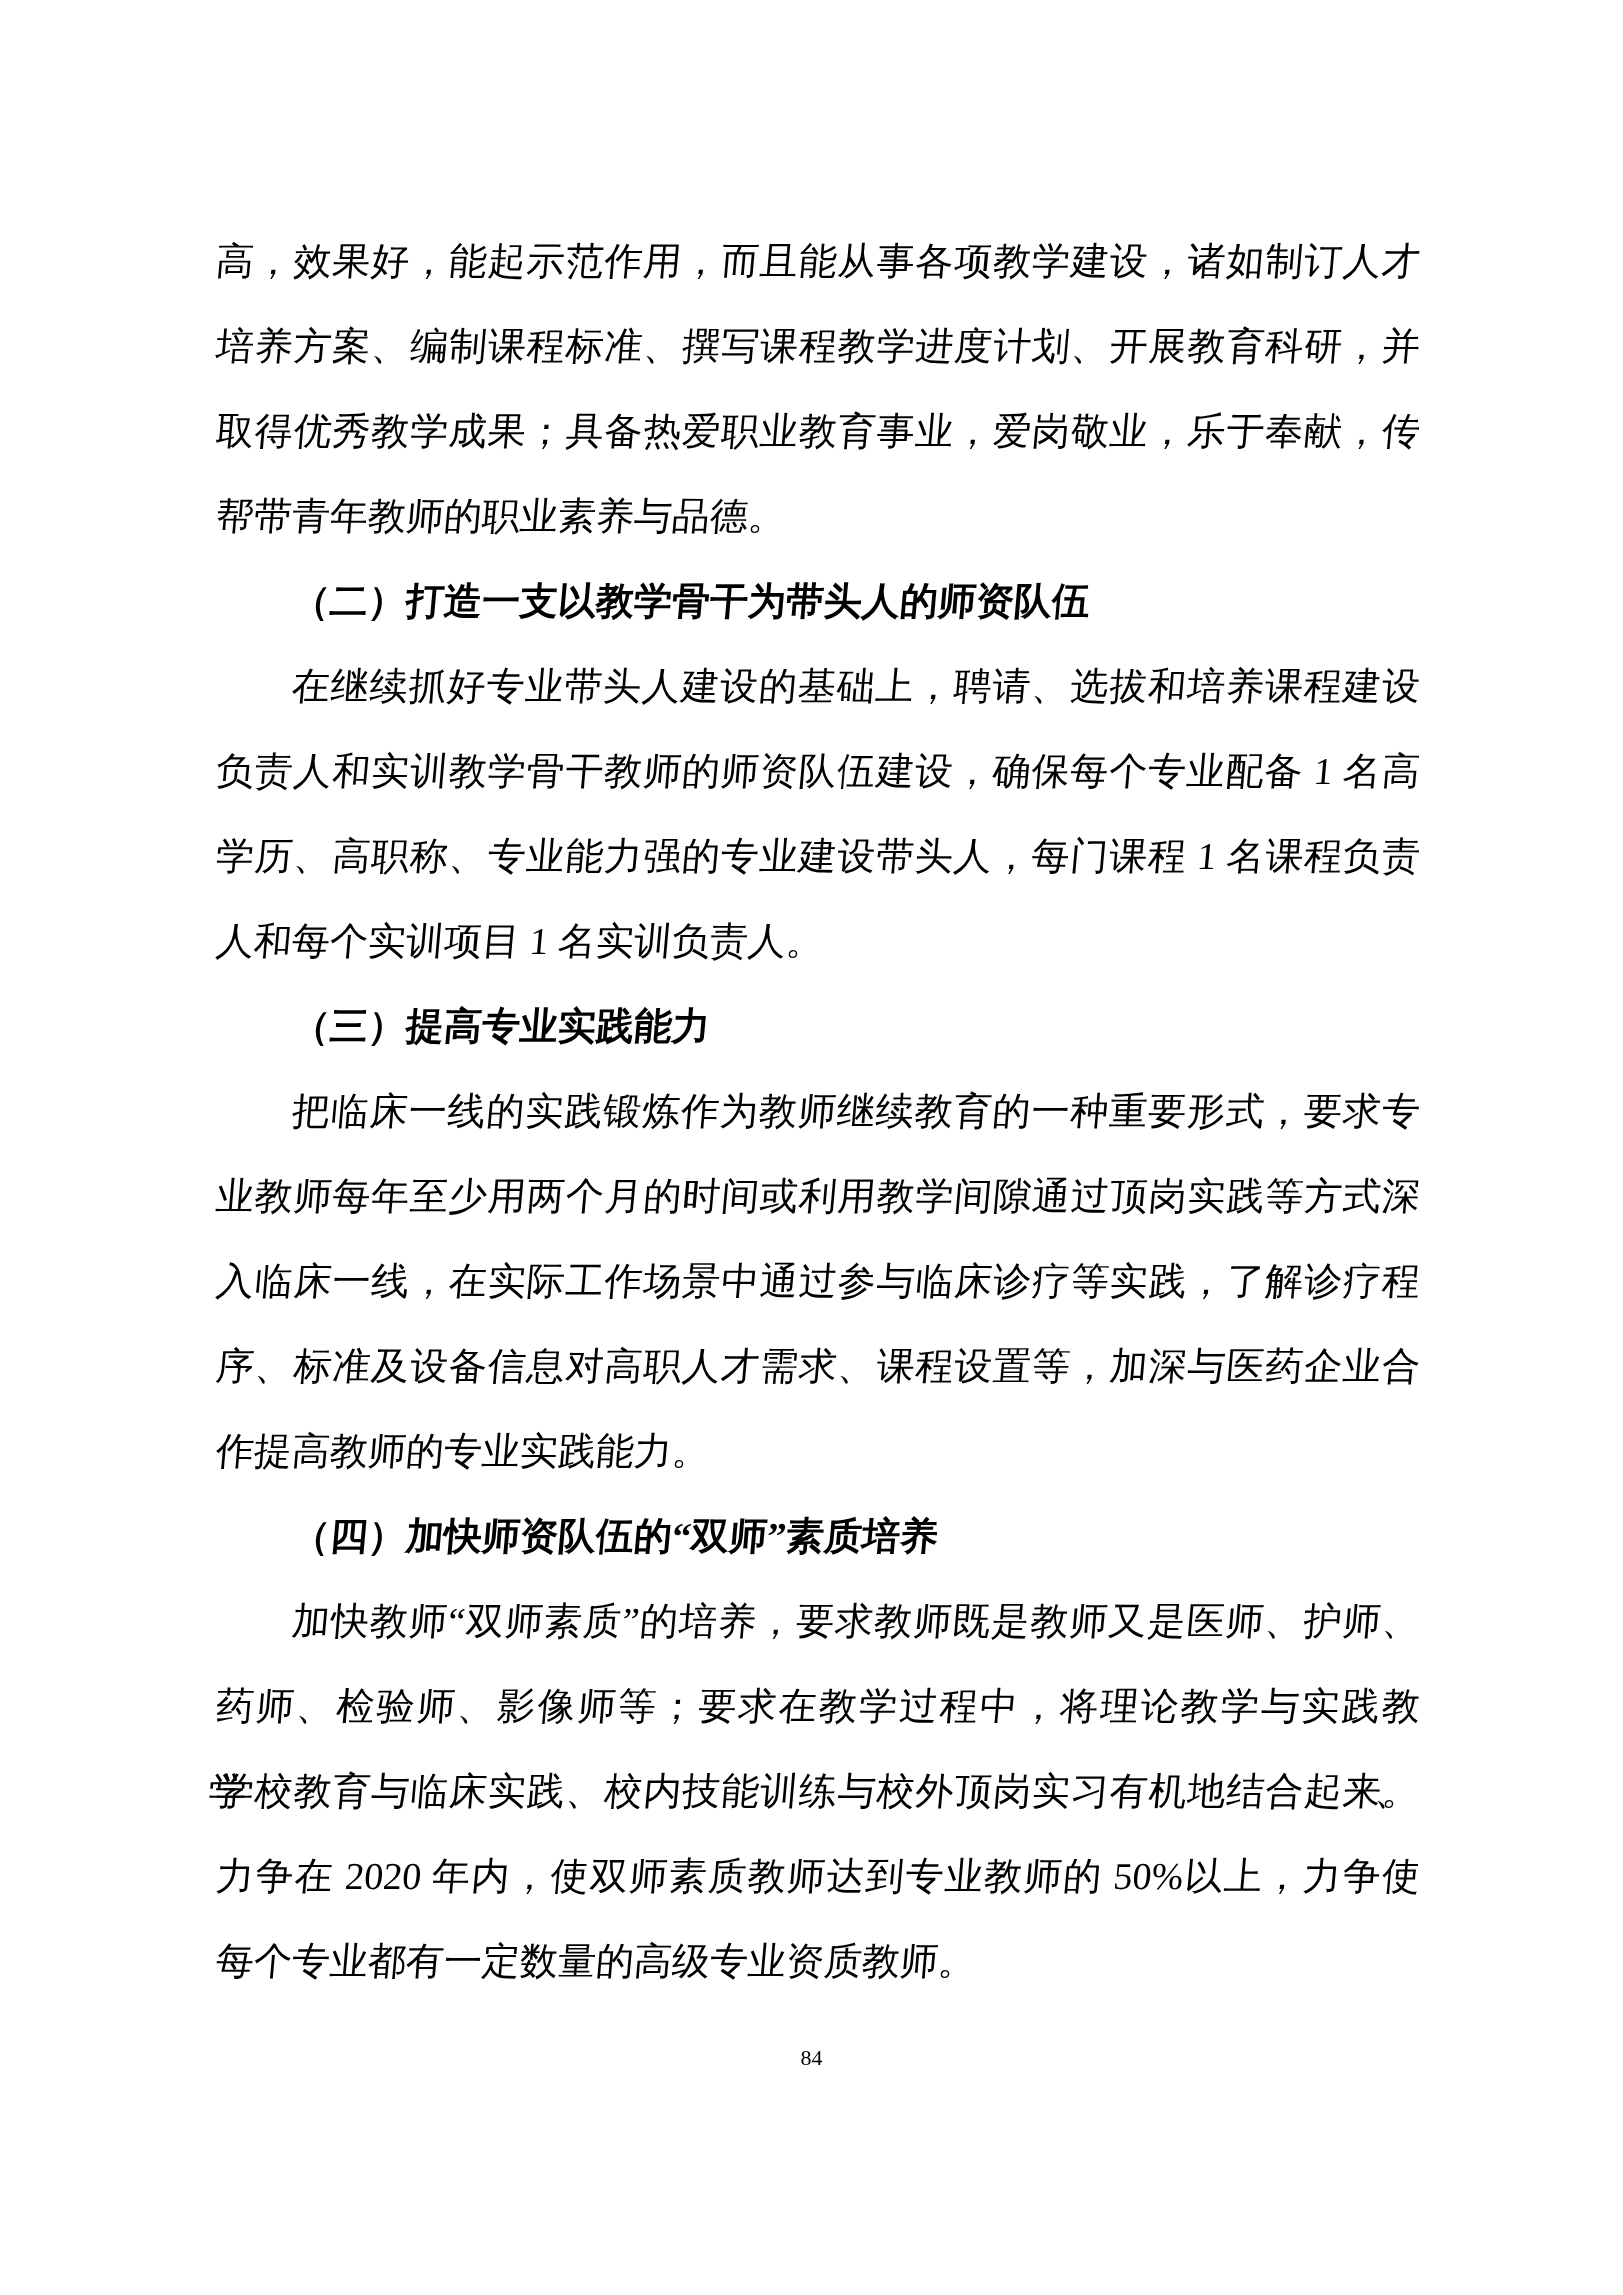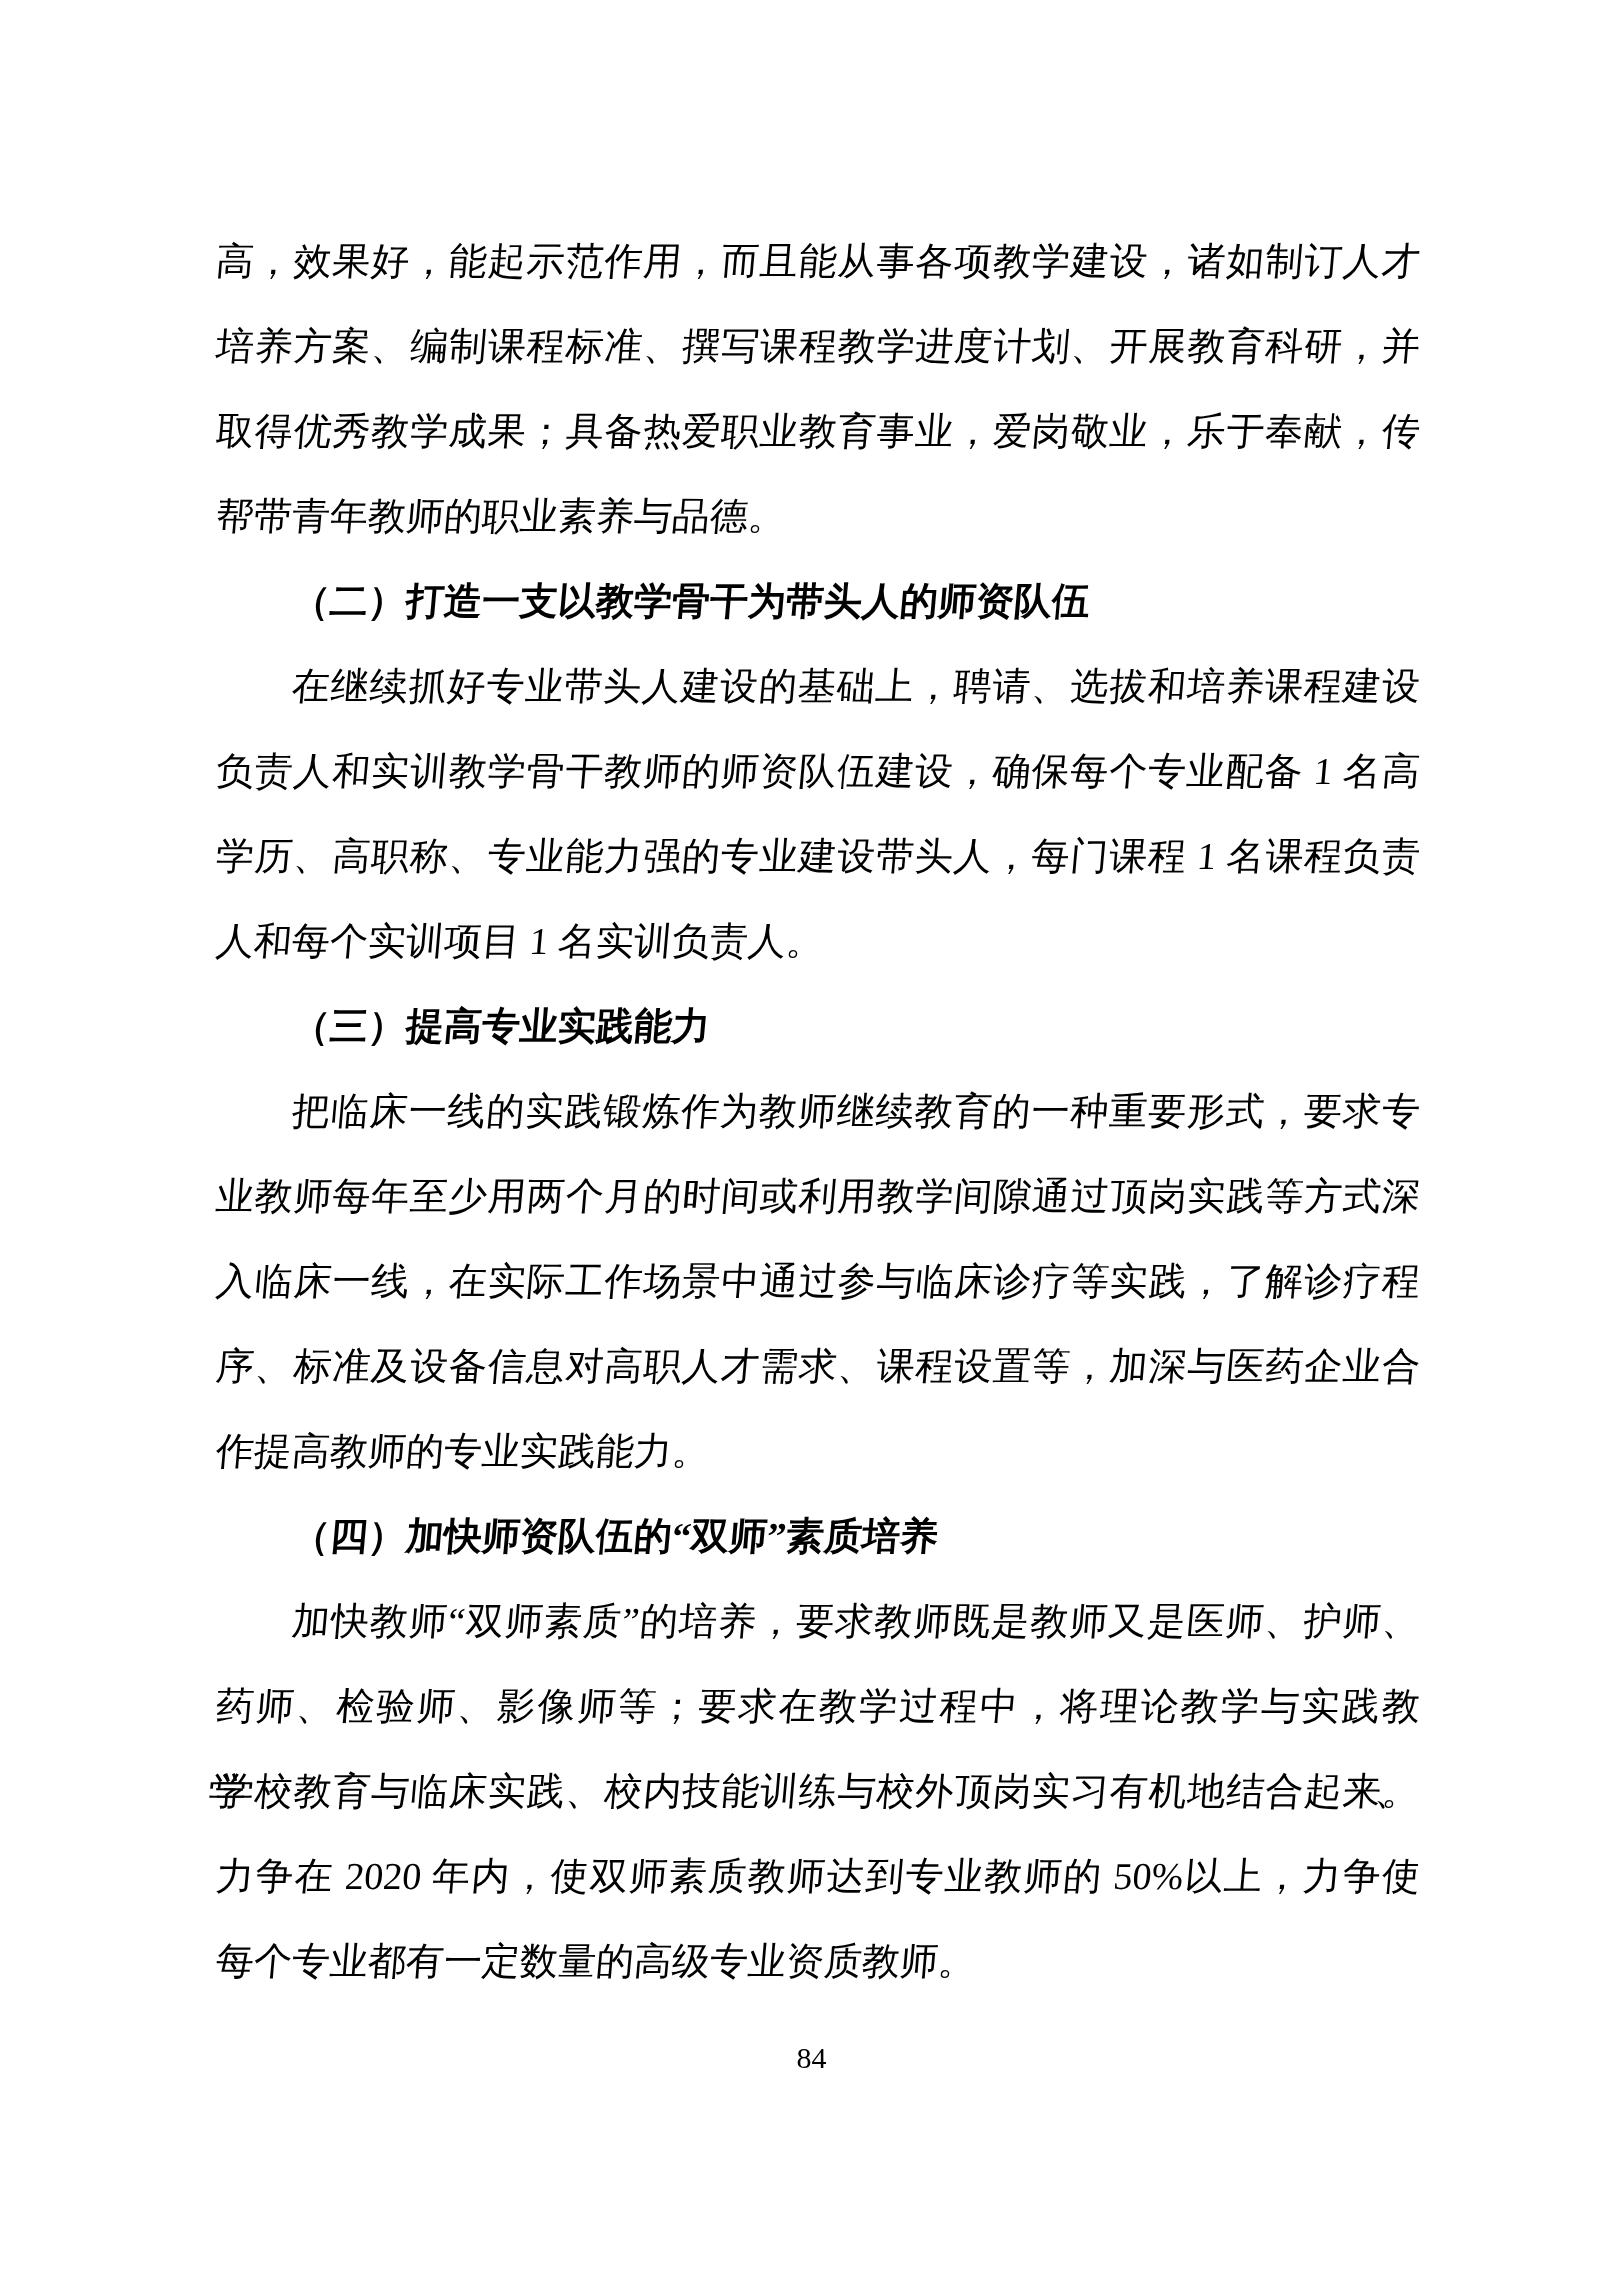--- a/index.html
+++ b/index.html
@@ -49,21 +49,21 @@
     text-indent: 76px;
     font-weight: bold;
     text-align: left;
   }
   .page-number {
     position: absolute;
     top: 2038px;
     left: 0;
     width: 100%;
     text-align: center;
-    font-size: 30px;
+    font-size: 22px;
     line-height: 39px;
   }
 </style>
 </head>
 <body>
 
 <div class="page">
   <div class="content">
     <div class="line full">高，效果好，能起示范作用，而且能从事各项教学建设，诸如制订人才</div>
     <div class="line full">培养方案、编制课程标准、撰写课程教学进度计划、开展教育科研，并</div>

